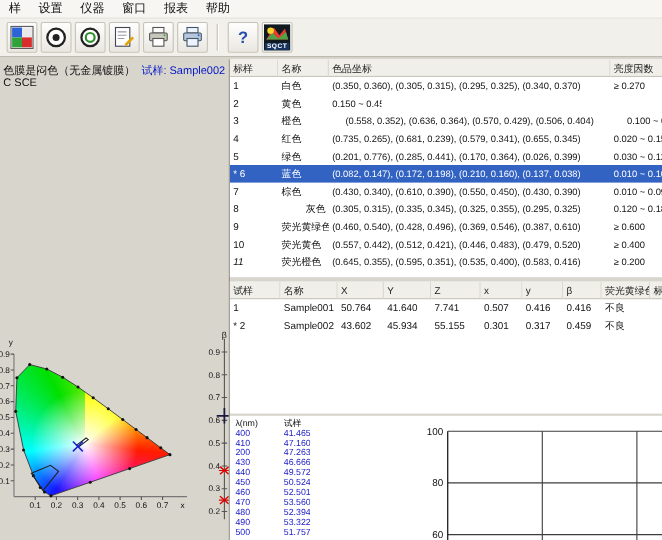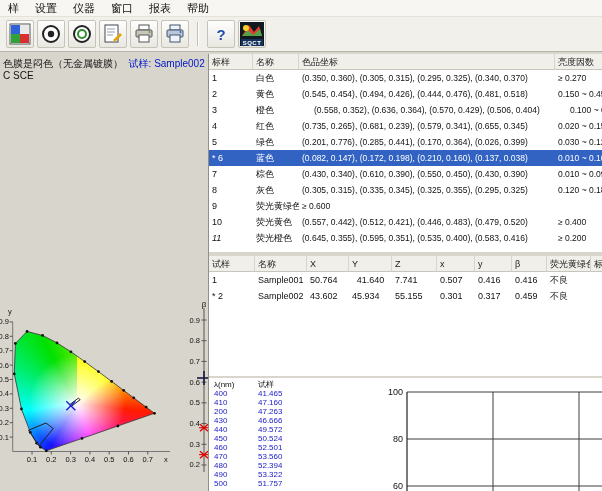--- a/index.html
+++ b/index.html
@@ -248,21 +248,20 @@
       </div>
       <div class="tr">
         <div class="td" style="width: 44px;">1</div>
         <div class="td" style="width: 46px;">白色</div>
         <div class="td small" style="width: 256px;">(0.350, 0.360), (0.305, 0.315), (0.295, 0.325), (0.340, 0.370)</div>
         <div class="td small" style="width: 48px;">≥ 0.270</div>
       </div>
       <div class="tr">
         <div class="td" style="width: 44px;">2</div>
         <div class="td" style="width: 46px;">黄色</div>
-        <div class="td small" style="width: 256px;">(0.545, 0.454), (0.494, 0.426), (0.444, 0.476), (0.481, 0.518)</div>
         <div class="td small" style="width: 48px;">0.150 ~ 0.450</div>
       </div>
       <div class="tr">
         <div class="td" style="width: 44px;">3</div>
         <div class="td" style="width: 46px;">橙色</div>
         <div class="td small" style="width: 256px; margin-left: 12px;">(0.558, 0.352), (0.636, 0.364), (0.570, 0.429), (0.506, 0.404)</div>
         <div class="td small" style="width: 48px;">0.100 ~ 0.300</div>
       </div>
       <div class="tr">
         <div class="td" style="width: 44px;">4</div>
@@ -283,27 +282,28 @@
         <div class="td small" style="width: 48px;">0.010 ~ 0.100</div>
       </div>
       <div class="tr">
         <div class="td" style="width: 44px;">7</div>
         <div class="td" style="width: 46px;">棕色</div>
         <div class="td small" style="width: 256px;">(0.430, 0.340), (0.610, 0.390), (0.550, 0.450), (0.430, 0.390)</div>
         <div class="td small" style="width: 48px;">0.010 ~ 0.090</div>
       </div>
       <div class="tr">
         <div class="td" style="width: 44px;">8</div>
-        <div class="td" style="width: 46px;">灰色</div>
+        <div class="td" style="width: 46px; text-align: right;">灰色</div>
         <div class="td small" style="width: 256px;">(0.305, 0.315), (0.335, 0.345), (0.325, 0.355), (0.295, 0.325)</div>
         <div class="td small" style="width: 48px;">0.120 ~ 0.180</div>
       </div>
       <div class="tr">
         <div class="td" style="width: 44px;">9</div>
         <div class="td" style="width: 46px;">荧光黄绿色</div>
+        <div class="td small" style="width: 256px;">(0.460, 0.540), (0.428, 0.496), (0.369, 0.546), (0.387, 0.610)</div>
         <div class="td small" style="width: 48px;">≥ 0.600</div>
       </div>
       <div class="tr">
         <div class="td" style="width: 44px;">10</div>
         <div class="td" style="width: 46px;">荧光黄色</div>
         <div class="td small" style="width: 256px;">(0.557, 0.442), (0.512, 0.421), (0.446, 0.483), (0.479, 0.520)</div>
         <div class="td small" style="width: 48px;">≥ 0.400</div>
       </div>
       <div class="tr">
         <div class="td" style="width: 44px; font-style: italic;">11</div>
@@ -322,21 +322,21 @@
         <div class="td" style="width: 38px;">x</div>
         <div class="td" style="width: 37px;">y</div>
         <div class="td" style="width: 35px;">β</div>
         <div class="td" style="width: 44px;">荧光黄绿色</div>
         <div class="td" style="width: 12px;">标</div>
       </div>
       <div class="tr">
         <div class="td" style="width: 46px;">1</div>
         <div class="td" style="width: 52px;">Sample001</div>
         <div class="td" style="width: 42px;">50.764</div>
-        <div class="td" style="width: 43px; text-align: center;">41.640</div>
+        <div class="td" style="width: 43px;">41.640</div>
         <div class="td" style="width: 45px;">7.741</div>
         <div class="td" style="width: 38px;">0.507</div>
         <div class="td" style="width: 37px;">0.416</div>
         <div class="td" style="width: 35px;">0.416</div>
         <div class="td" style="width: 44px;">不良</div>
         <div class="td" style="width: 12px;"></div>
       </div>
       <div class="tr">
         <div class="td" style="width: 46px;">* 2</div>
         <div class="td" style="width: 52px;">Sample002</div>

